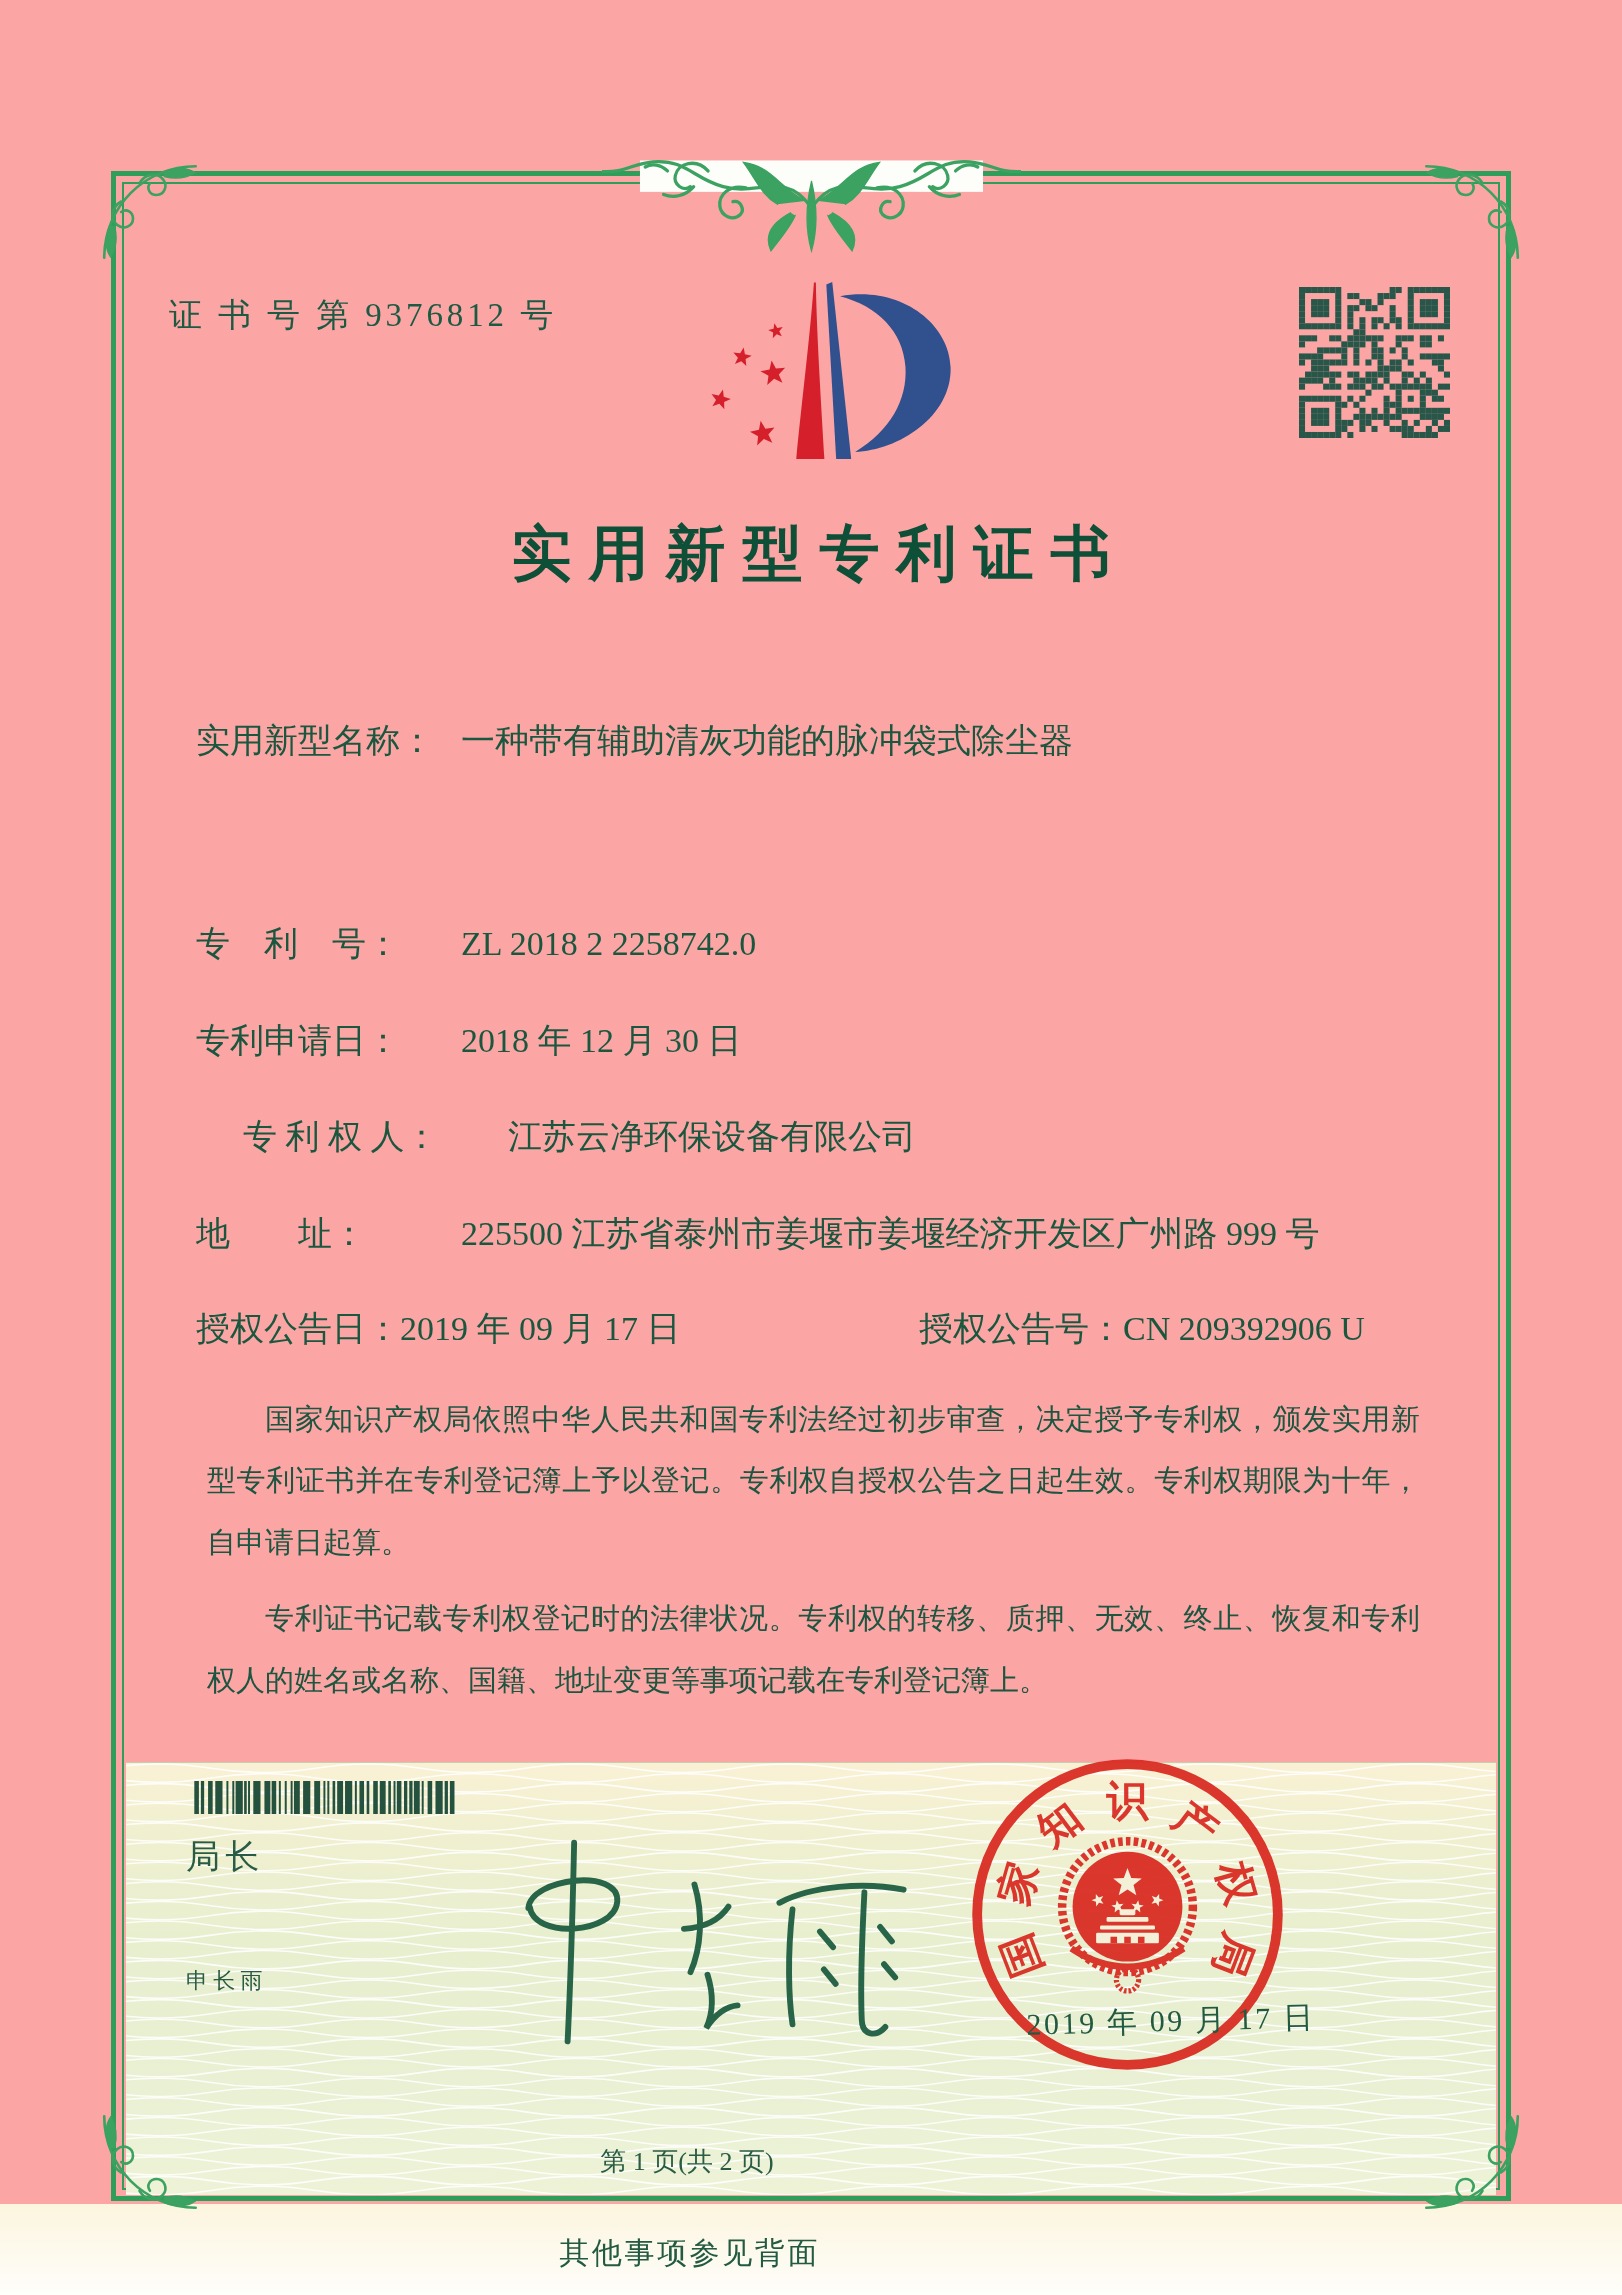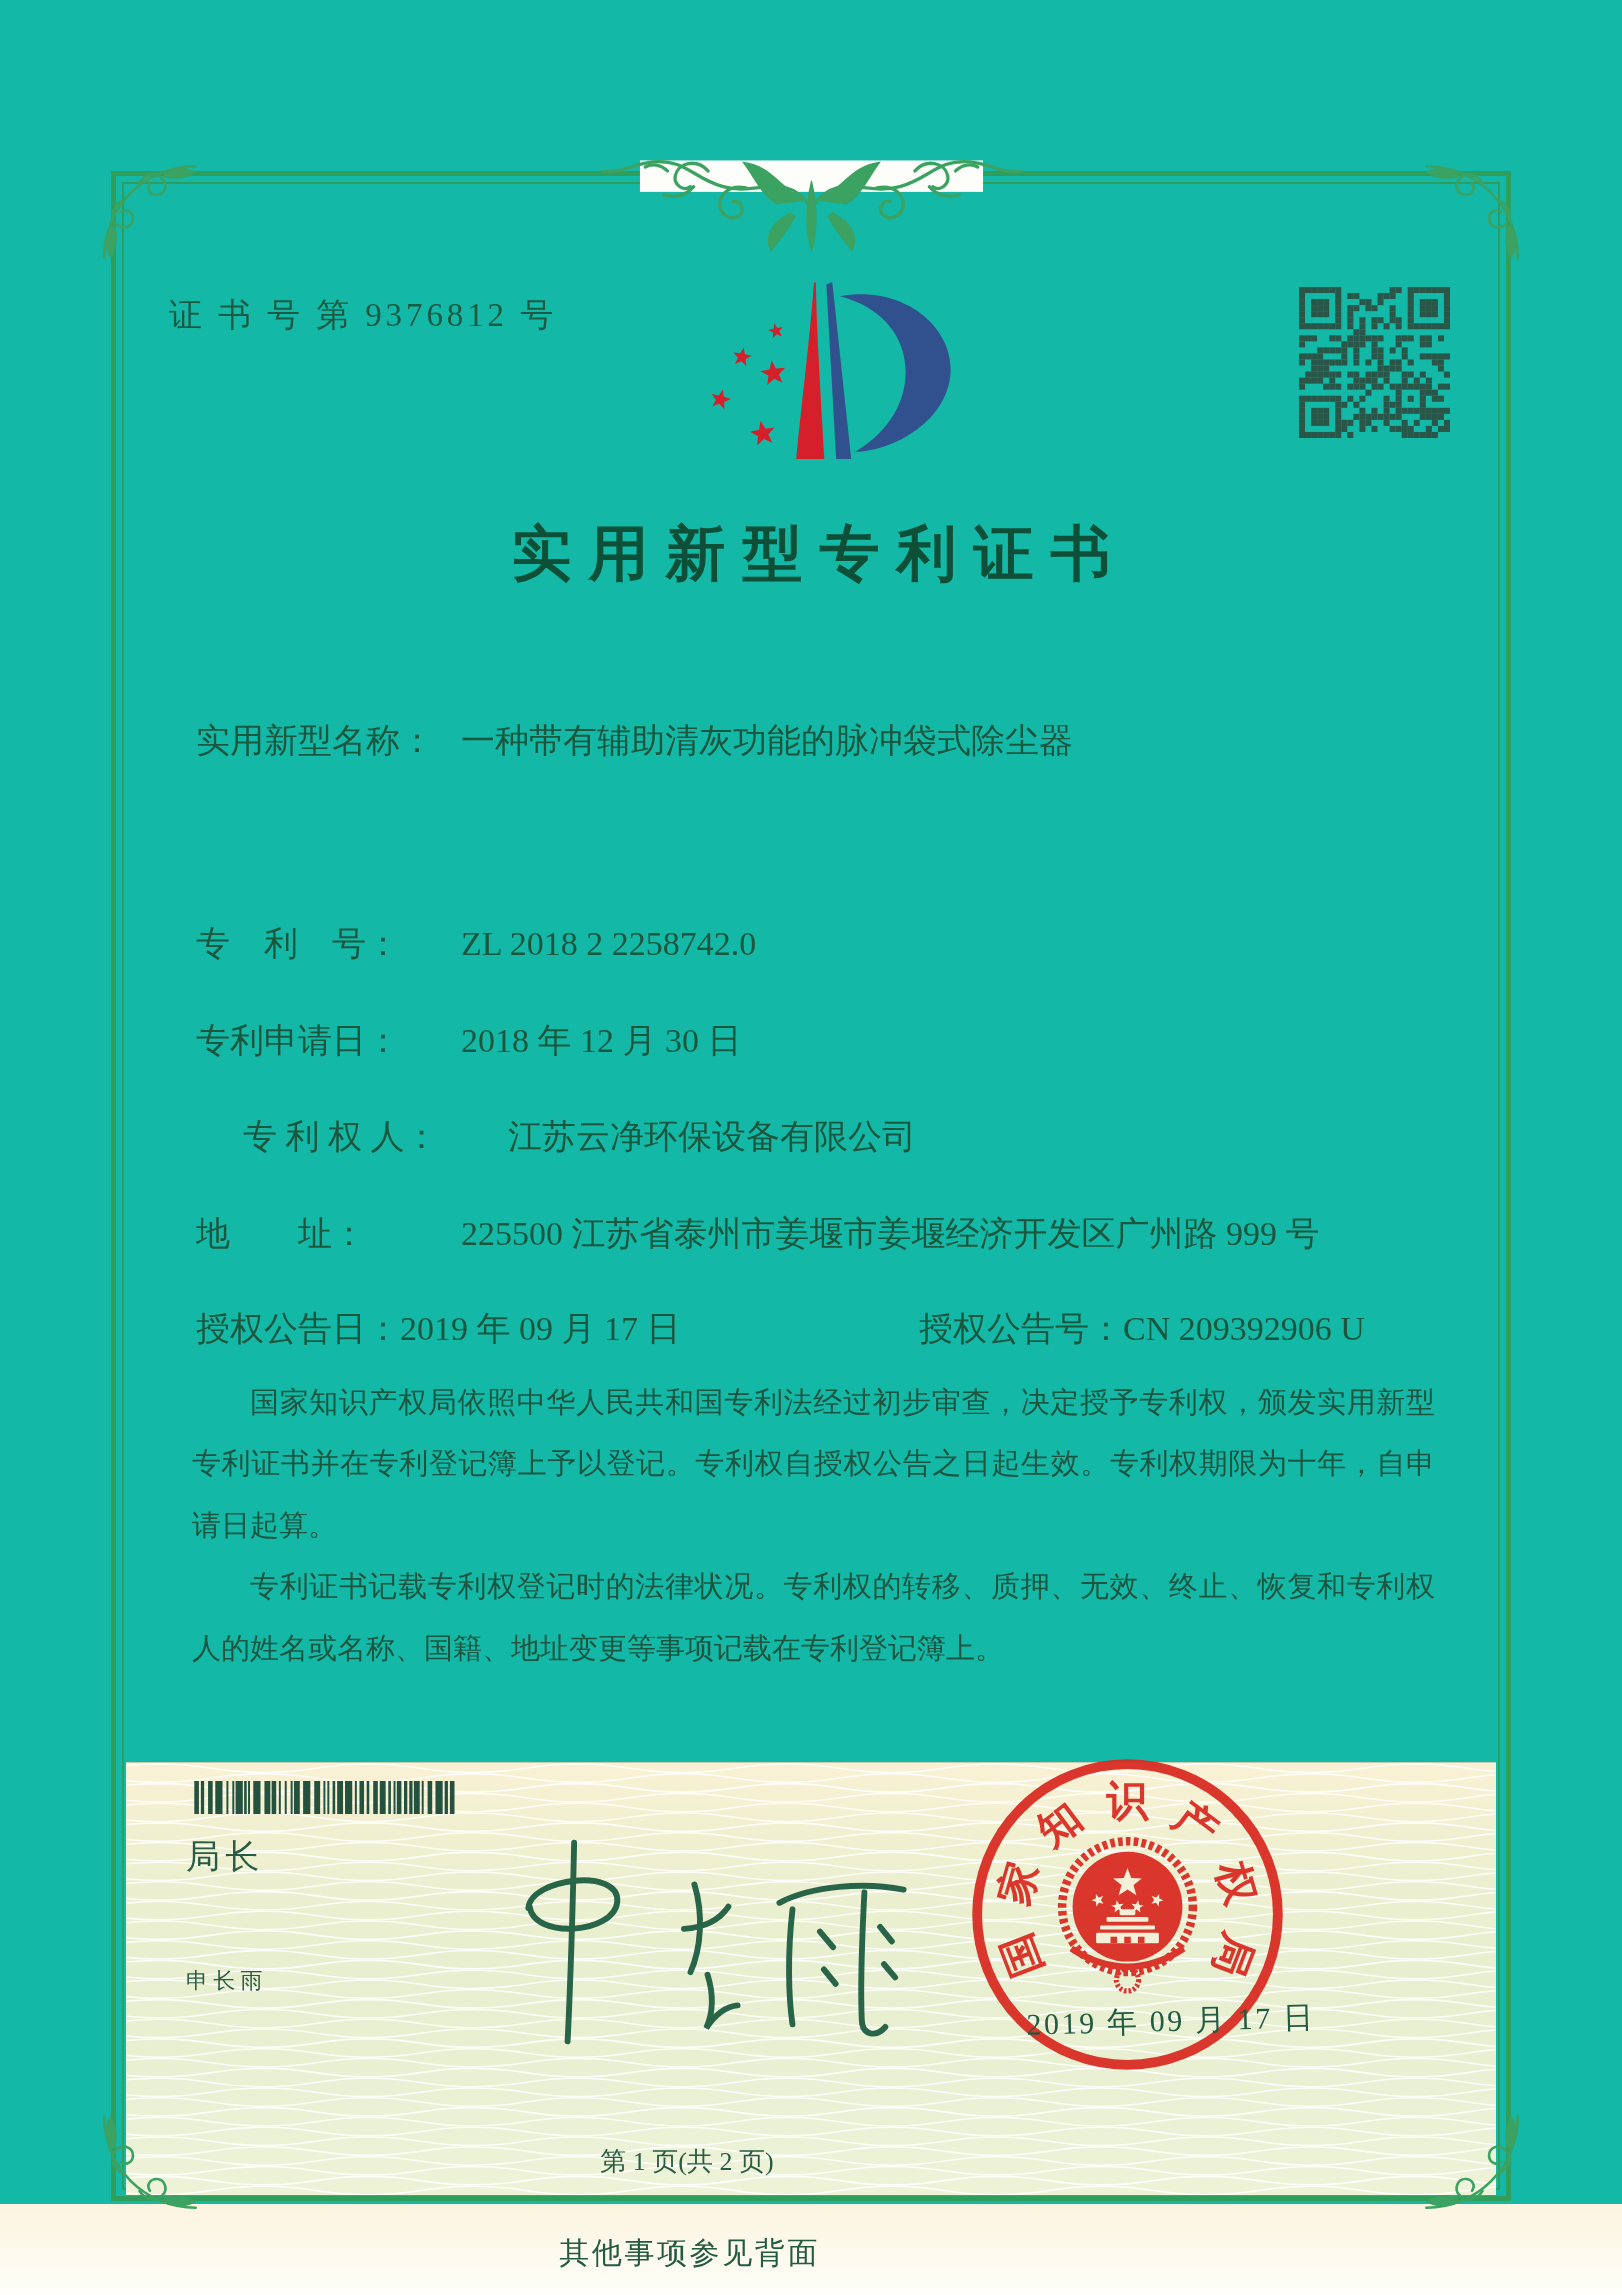--- a/index.html
+++ b/index.html
@@ -1,18 +1,18 @@
 <!DOCTYPE html>
 <html style="font-size:10.5px"><head>
 <meta charset="utf-8">
 <style>
   html,body{margin:0;padding:0;background:#e9e9e9;}
   .page{
     position:relative; width:1622px; height:2295px; margin:0 auto;
-    background:#14b8a6; overflow:hidden;
+    background:#fca5a5; overflow:hidden;
     font-family:"Liberation Serif","DejaVu Serif",serif;
     color:#1d5a43;
   }
   
   .frame{
     position:absolute; left:111px; top:171px; width:1400px; height:2030px;
     border:5.9px solid #2f9e5b; box-sizing:border-box;
   }
   .frame-inner{ position:absolute; inset:5.9px; border:2px solid #2f9e5b; }
   .ornament-top{ position:absolute; left:602px; top:108px; width:419px; height:154px; z-index:6;}
@@ -37,21 +37,21 @@
   .field{ position:absolute; left:196px; font-size:34px; color:#1b573f; white-space:nowrap;}
   .field .lab{ display:inline-block; min-width:265px; }
   .f0{top:718px;} .f1{top:826px;} .f2{top:921px;} .f3{top:1018px;}
   .f4{top:1114px;margin-left:47px;} .f5{top:1211px;} .f6{top:1306px;}
   .grant-no{ position:absolute; left:723px; top:0; }
   
   .body-text{
     position:absolute; left:192px; top:1374px; width:1243px;
     font-size:29px; line-height:2.12; text-align:justify; color:#1c5540;
   }
-  .body-text p{ margin:0; text-indent:2em;font-family:Liberation Mono, monospace; }
+  .body-text p{ margin:15px; text-indent:2em; }
   
   .bottom-band{
     position:absolute; left:126px; top:1762px; width:1370px; height:432px;
     background:linear-gradient(180deg,#faf1d5 0%,#f1f0d0 14%,#e8efcf 40%,#e9f0d3 75%,#eef3d8 100%);
     border-top:1.3px solid rgba(90,110,80,.28);
     overflow:hidden; z-index:1;
   }
   .waves{ position:absolute; inset:0; }
   .barcode{ position:absolute; left:193px; top:1781px; width:270px; height:33px; z-index:2;}
   .director-title{ position:absolute; left:186px; top:1834px; font-size:34px; letter-spacing:5.2px; color:#2a5c45; z-index:2;}

